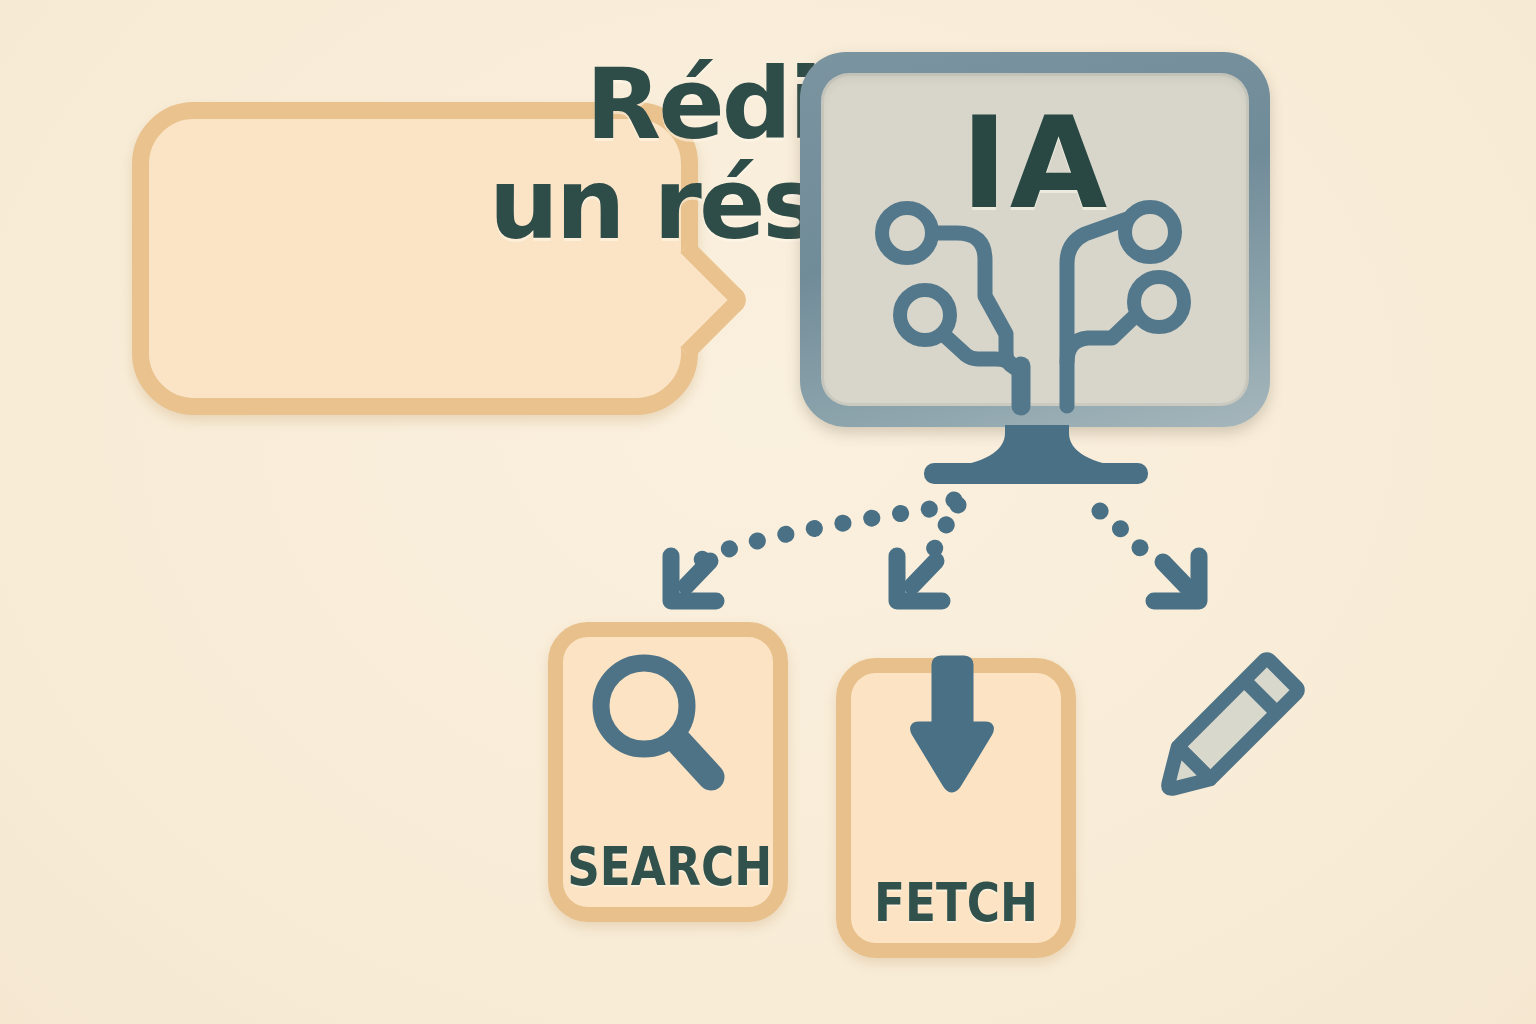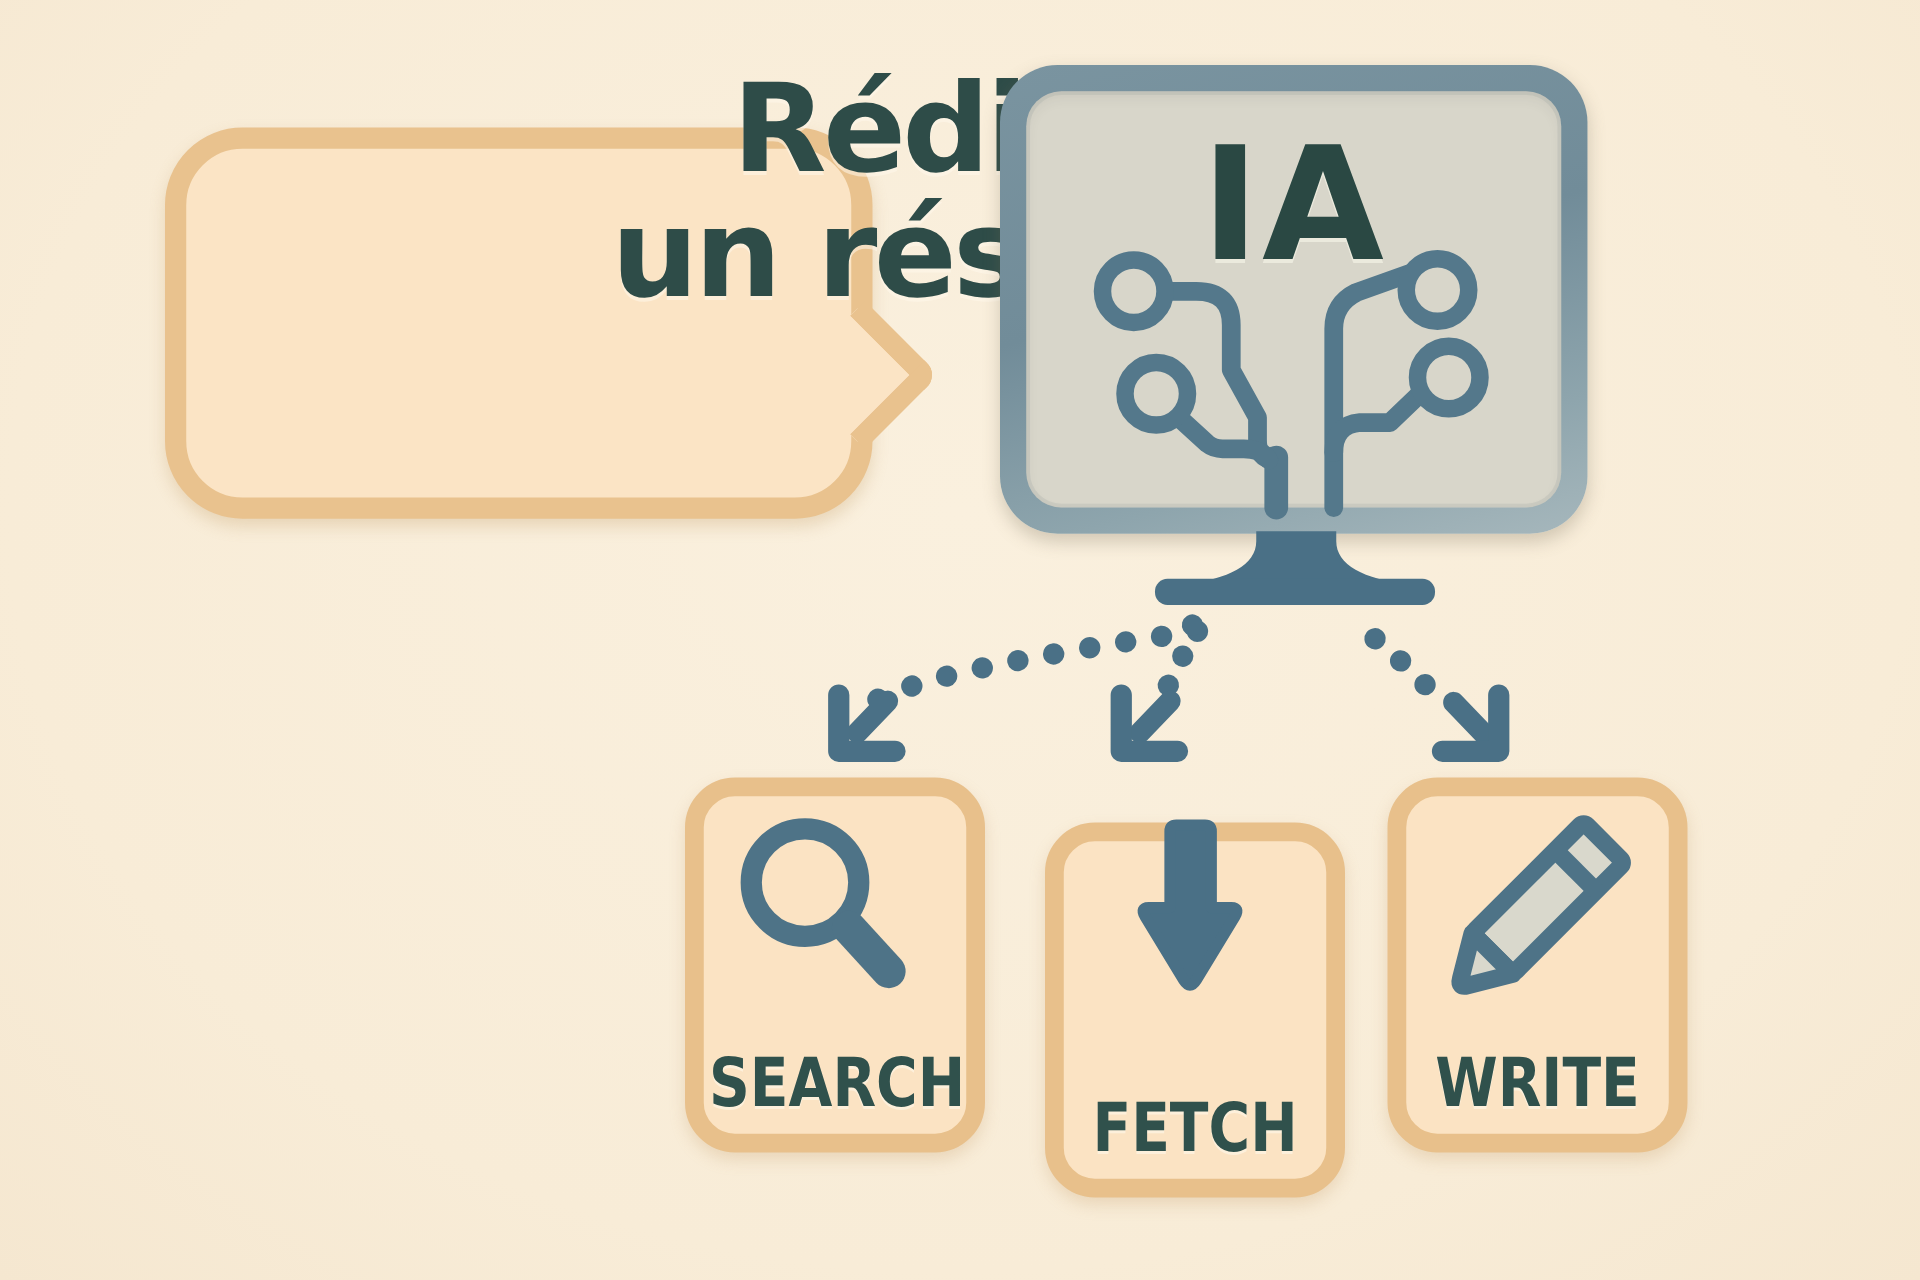--- a/index.html
+++ b/index.html
@@ -89,23 +89,20 @@
       <div class="ia-label">IA</div>
     </div>
   </div>
 
   <div class="card search">
     <div class="card-label">SEARCH</div>
   </div>
   <div class="card fetch">
     <div class="card-label">FETCH</div>
   </div>
-  <div class="card write">
-    <div class="card-label">WRITE</div>
-  </div>
 
   <svg class="overlay" viewBox="0 0 1536 1024">
 
     <g stroke="#54788b" fill="none" stroke-linecap="round" stroke-linejoin="round">
 
       <path d="M 933 233 H 957 Q 985 233 985 260 V 296 L 1006 334 V 352 Q 1006 367 1019 368 L 1021 369 V 406" stroke-width="15"></path>
       <path d="M 1021 406 V 366" stroke-width="19"></path>
 
       <path d="M 943 334 L 966 355 Q 971 359 978 359 H 995 Q 1010 359 1015 368" stroke-width="15"></path>
 

